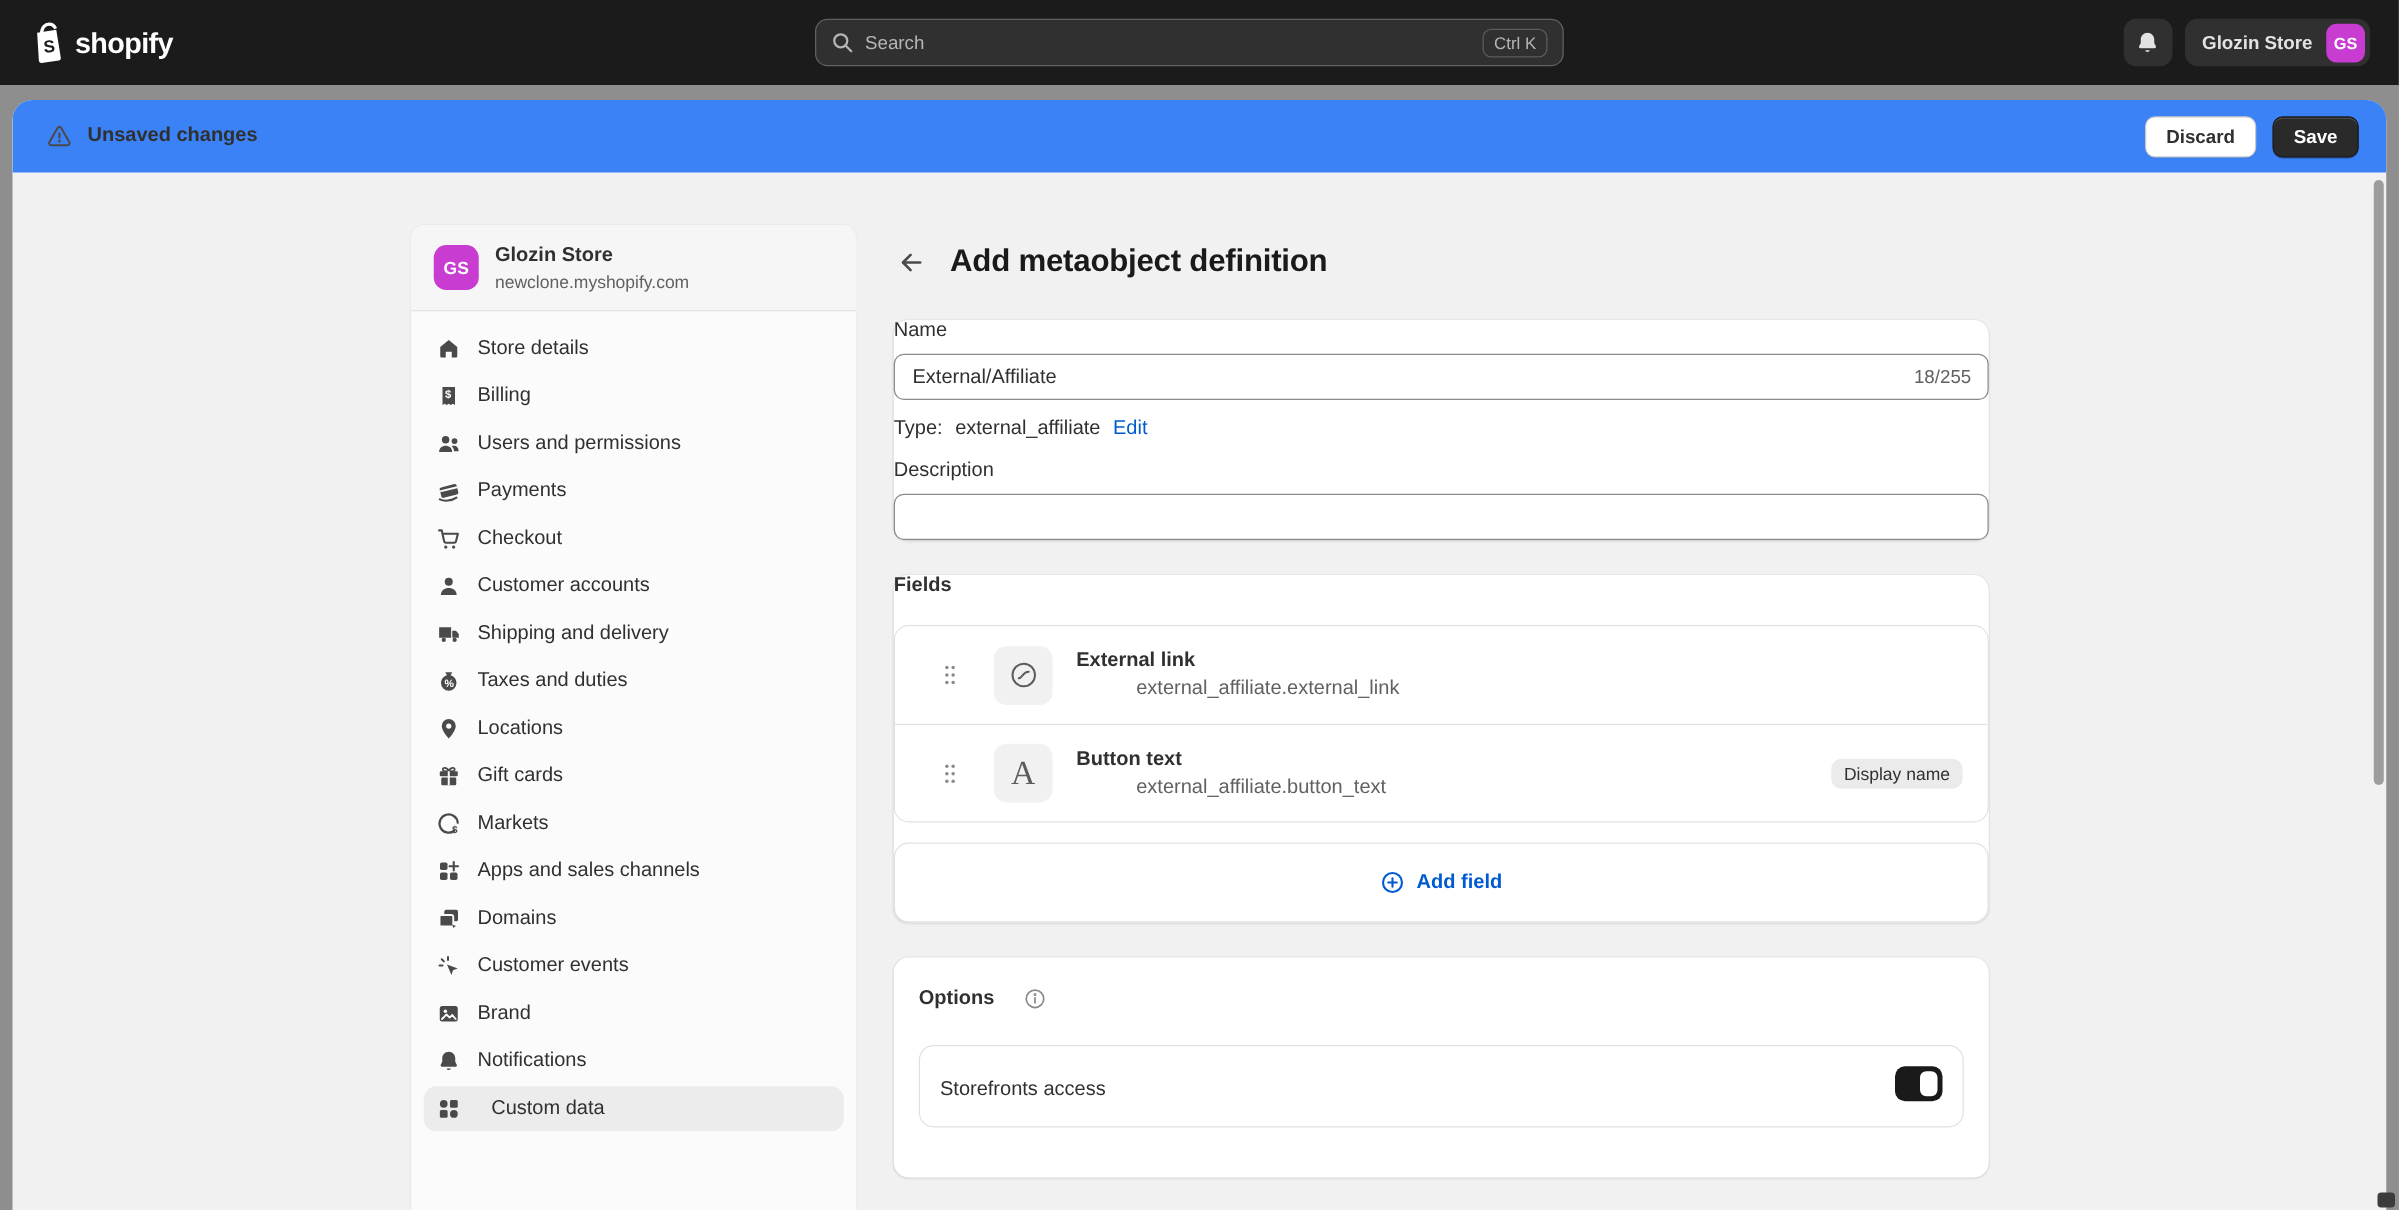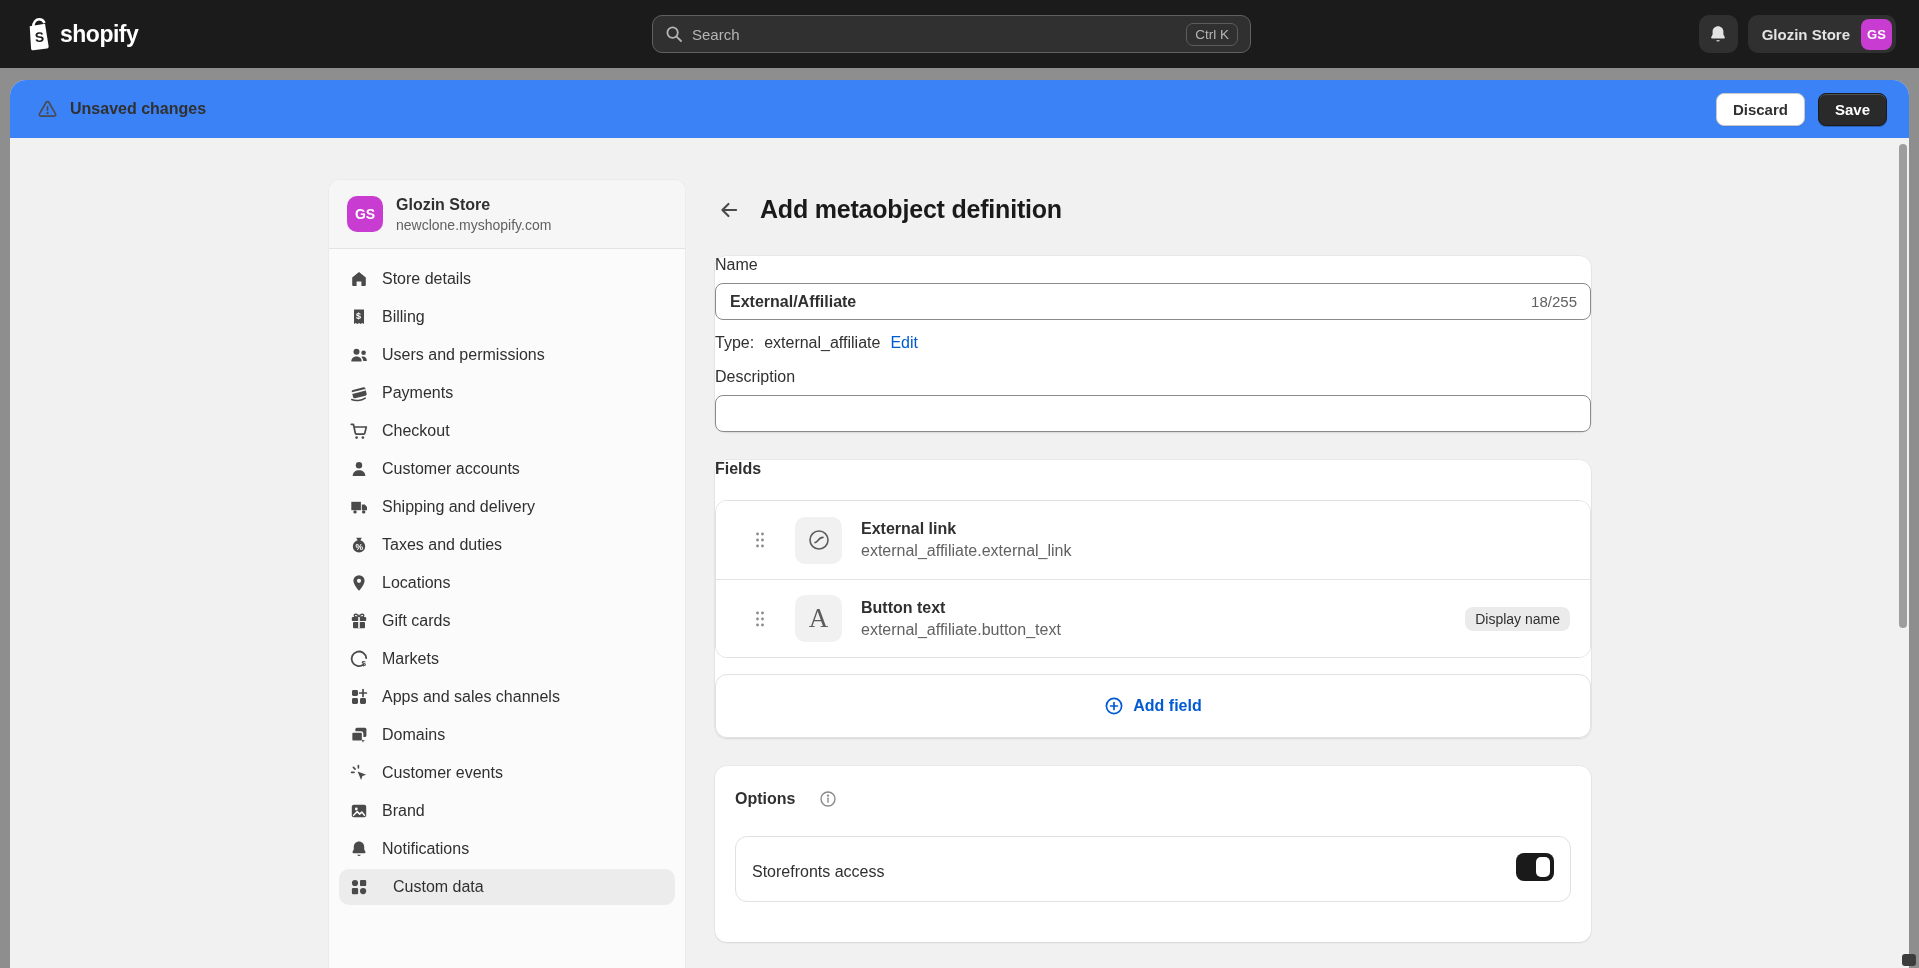--- a/index.html
+++ b/index.html
@@ -81,21 +81,21 @@
   .section-title { font-size:16px; font-weight:650; color:#303030; }
   .fields-box { margin-top:22px; border:1px solid #e1e1e1; border-radius:12px; overflow:hidden; }
   .field-row { display:flex; align-items:center; padding:0 20px 0 38px; height:78px; background:#fff; cursor:pointer; }
   .field-row + .field-row { border-top:1px solid #e3e3e3; }
   .drag { color:#8a8a8a; margin-right:29px; display:flex; cursor:grab; }
   .ftile { width:47px; height:47px; border-radius:10px; background:#f1f1f1; display:flex;
     align-items:center; justify-content:center; margin-right:19px; color:#5c5c5c; }
   .letter-a { font-family:"Liberation Serif","DejaVu Serif",serif; font-size:27px; color:#5c5c5c; }
   .fmeta { display:flex; flex-direction:column; gap:4px; }
   .fname { font-size:16px; font-weight:650; color:#303030; }
-  .fkey { font-size:16px; color:#616161; }
+  .fkey { font-size:16px; color:#616161;margin-left:48px; }
   .fbadge { margin-left:auto; background:#ebebeb; border-radius:8px; padding:4px 10px;
     font-size:14px; color:#303030; }
   .add-field-box { margin-top:16px; border:1px solid #e1e1e1; border-radius:12px; height:64px;
     display:flex; align-items:center; justify-content:center; gap:9px; cursor:pointer; }
   .add-field-label { color:#005bd3; font-size:16px; font-weight:650; }
 
   .card-options { margin-top:28px; padding:18px 20px 40px; }
   .options-head { display:flex; align-items:center; gap:24px; margin-top:6px; }
   .info-icon { color:#8a8a8a; display:flex; }
   .options-box { margin-top:28px; border:1px solid #e1e1e1; border-radius:12px;
@@ -369,21 +369,21 @@
               <path d="M9.5 4.5 L4 10 l5.5 5.5"></path>
                 <path d="M4.5 10 H16.5"></path>
             </svg>
           </span>
           <span class="page-title">Add metaobject definition</span>
         </div>
 
         <div class="card card-name">
           <label class="field-label">Name</label>
           <div class="name-wrap">
-            <input class="text-input" style="padding-right: 80px; font-weight: bold;" value="External/Affiliate">
+            <input class="text-input" style="padding-right: 80px;" value="External/Affiliate">
             <span class="char-count">18/255</span>
           </div>
           <div class="type-row">
             <span>Type:</span>
             <span>external_affiliate</span>
             <a class="edit-link" href="#">Edit</a>
           </div>
           <label class="field-label desc-label">Description</label>
           <input class="text-input" value="" style="">
         </div>

